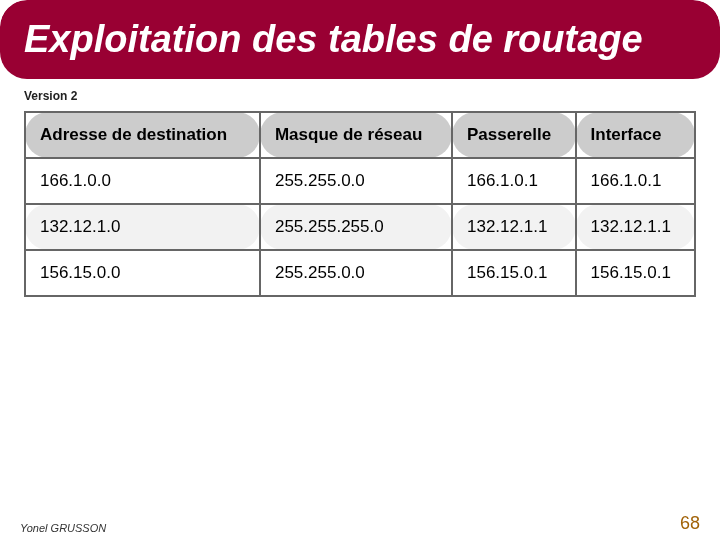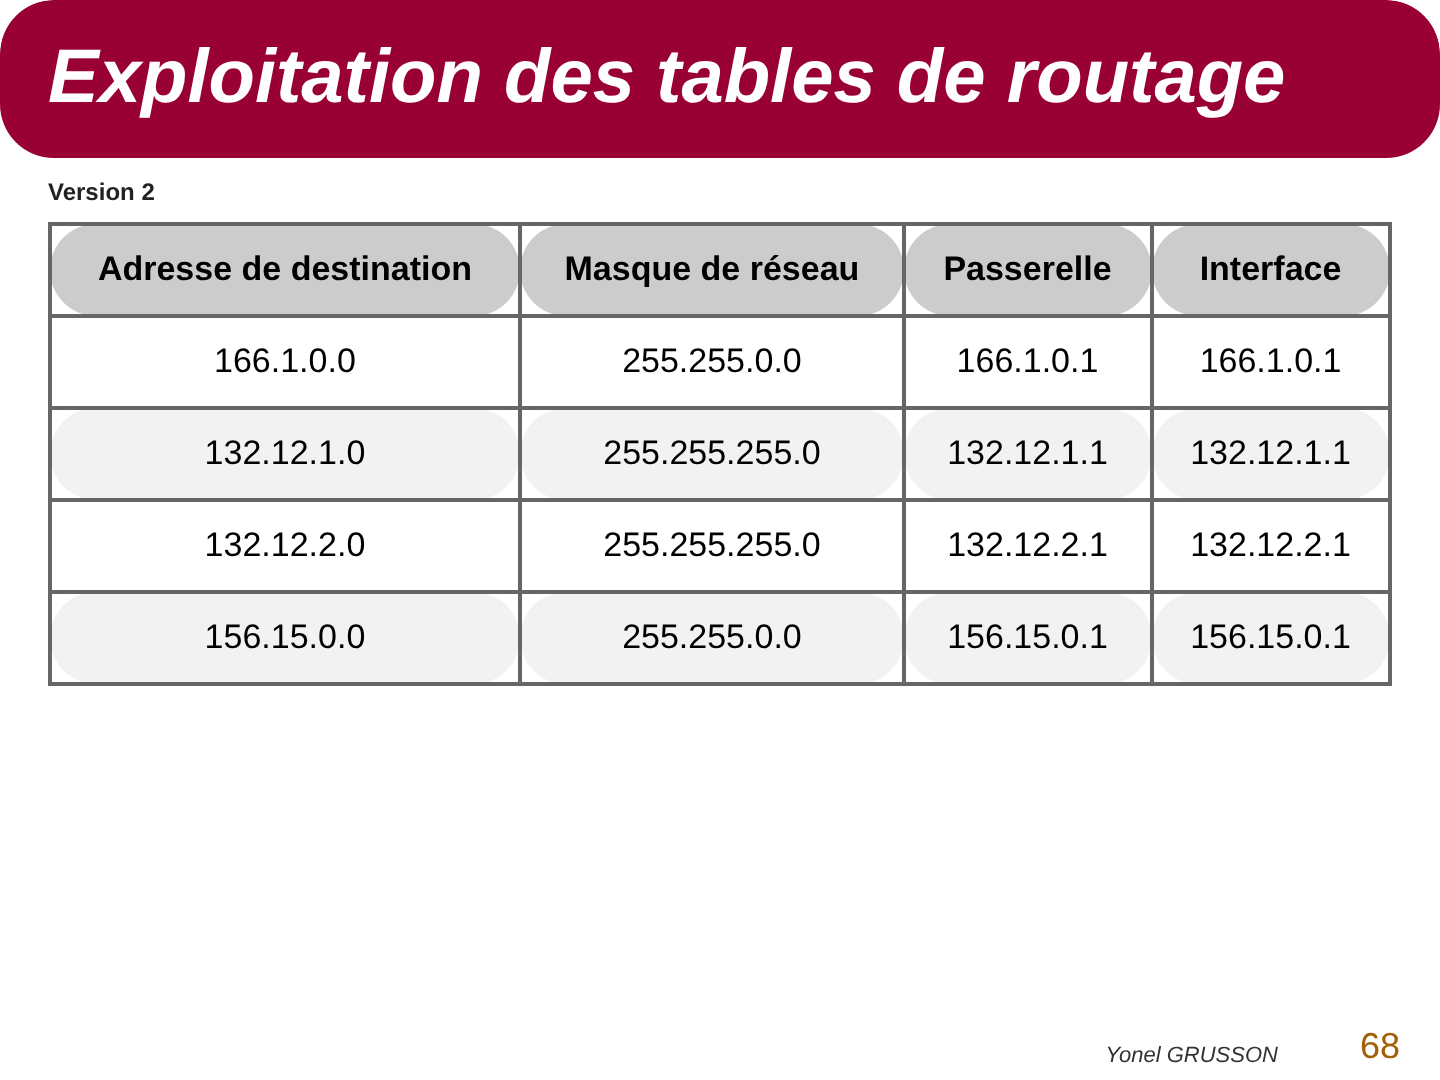--- a/index.html
+++ b/index.html
@@ -47,43 +47,42 @@
     table {
       width: 100%;
       border-collapse: collapse;
       border: 2px solid #666;
     }
 
     th, td {
       border: 2px solid #666;
       padding: 12px 14px;
       font-size: 17px;
-      text-align: center;
+      text-align: left;
     }
 
     thead th {
       background: #cccccc;
       font-weight: bold;
       font-size: 17px;
     }
 
     tbody tr:nth-child(odd) {
       background: #ffffff;
     }
 
     tbody tr:nth-child(even) {
       background: #f2f2f2;
     }
 
     .footer {
       display: flex;
-      justify-content: flex-end;
+      justify-content: space-between;
       align-items: flex-end;
       padding: 6px 20px 6px 20px;
-      gap: 41px;
     }
 
     .footer-author {
       font-size: 11px;
       color: #333;
       font-style: italic;
     }
 
     .footer-page {
       font-size: 18px;
@@ -118,26 +117,20 @@
             <td>166.1.0.1</td>
             <td>166.1.0.1</td>
           </tr>
           <tr>
             <td>132.12.1.0</td>
             <td>255.255.255.0</td>
             <td>132.12.1.1</td>
             <td>132.12.1.1</td>
           </tr>
           <tr>
-            <td>132.12.2.0</td>
-            <td>255.255.255.0</td>
-            <td>132.12.2.1</td>
-            <td>132.12.2.1</td>
-          </tr>
-          <tr>
             <td>156.15.0.0</td>
             <td>255.255.0.0</td>
             <td>156.15.0.1</td>
             <td>156.15.0.1</td>
           </tr>
         </tbody>
     </table>
   </div>
 
   <div class="footer">

